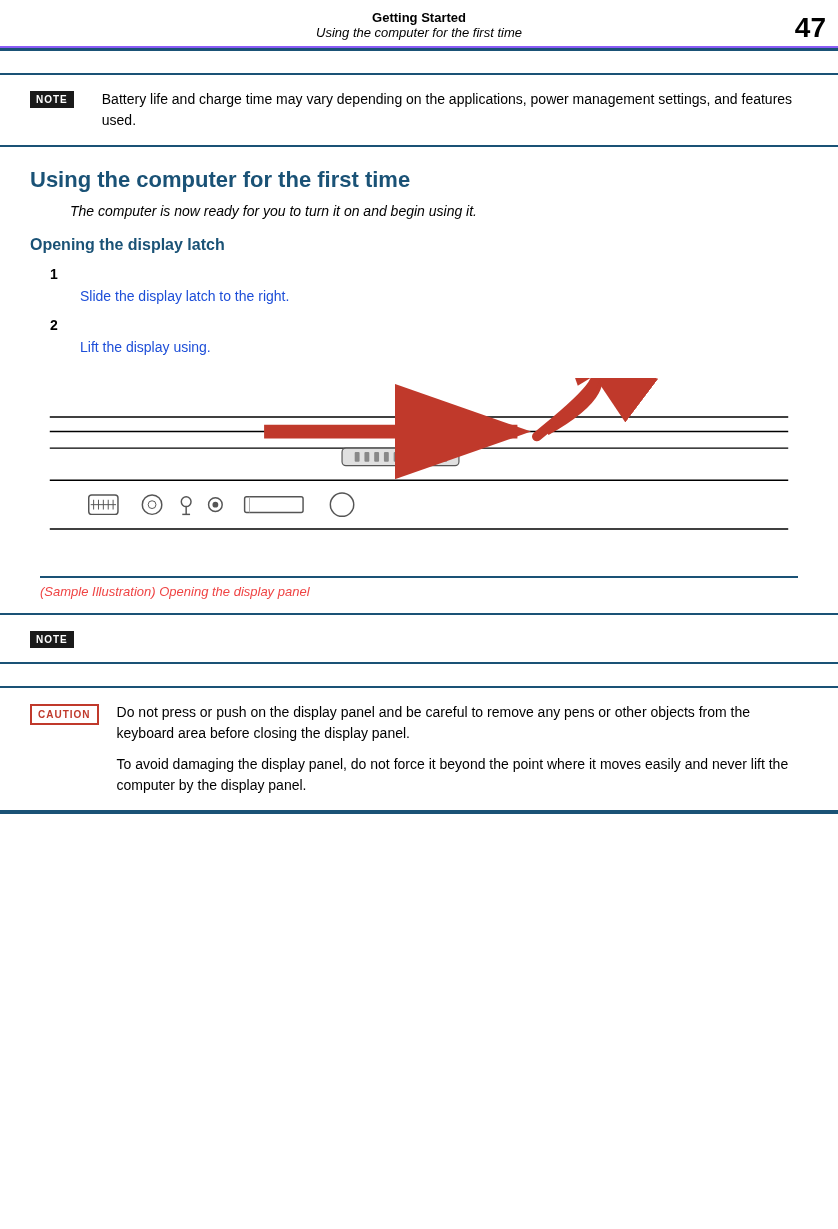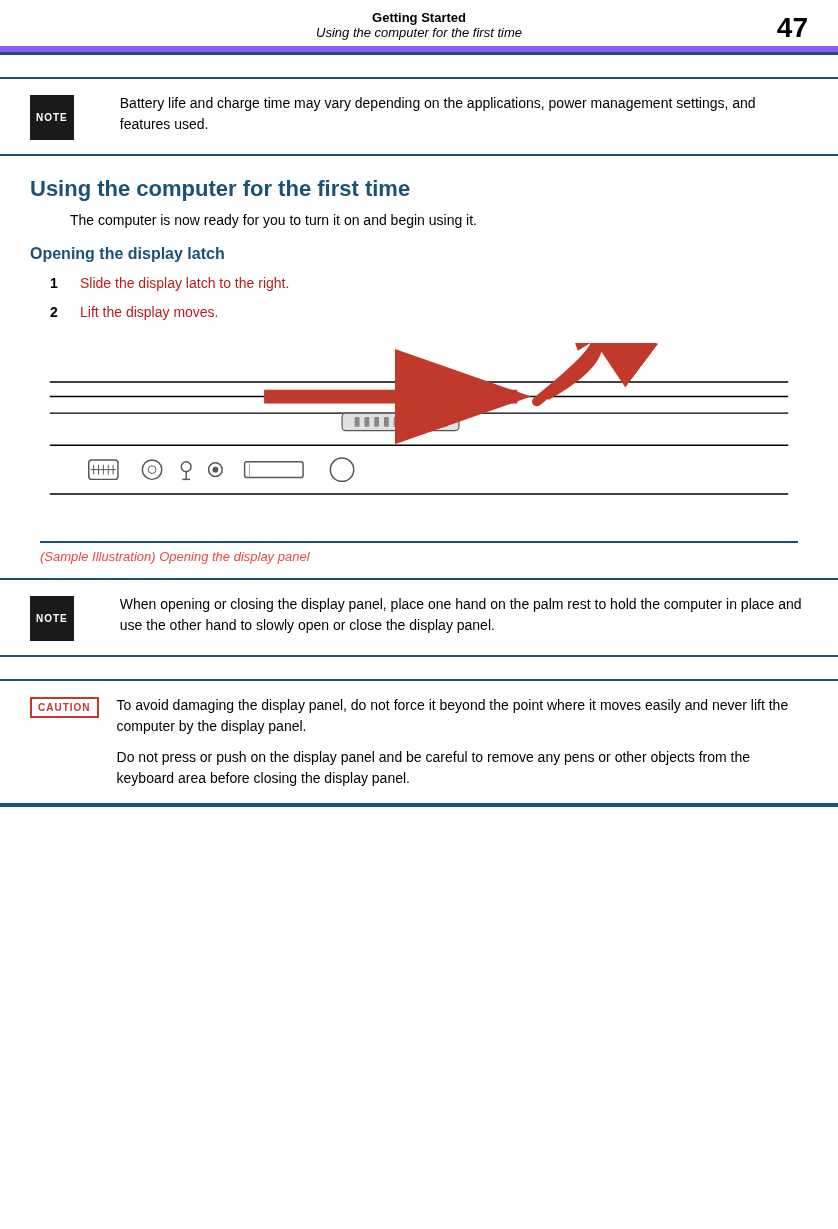--- a/index.html
+++ b/index.html
@@ -15,36 +15,36 @@
 
     .page-container {
       width: 838px;
       padding: 0;
     }
 
     
     .page-header {
       text-align: center;
       padding: 10px 20px 6px 20px;
-      border-bottom: 6px solid #8b5cf6;
+      border-bottom: 2px solid #8b5cf6;
     }
     .header-chapter {
       font-size: 13px;
       font-weight: bold;
       color: #000;
     }
     .header-section {
       font-size: 13px;
       font-style: italic;
       color: #000;
     }
     .page-number {
       position: absolute;
       top: 12px;
-      right: 30px;
+      right: 12px;
       font-size: 28px;
       font-weight: bold;
       color: #000;
     }
     .header-wrap {
       position: relative;
     }
 
     
     .blue-line-top {
@@ -61,23 +61,22 @@
       border-top: 2px solid #1a5276;
       border-bottom: 2px solid #1a5276;
       margin: 10px 0 0 0;
       background: #fff;
     }
     .note-badge {
       background: #1a1a1a;
       color: #fff;
       font-size: 10px;
       font-weight: bold;
-      padding: 17px 6px;
+      padding: 3px 6px;
       letter-spacing: 1px;
-      margin-right: 18px;
       margin-top: 2px;
       flex-shrink: 0;
       white-space: nowrap;
     }
     .note-text {
       font-size: 14px;
       line-height: 1.5;
       color: #000;
       margin-left: 28px;
     }
@@ -128,20 +127,21 @@
       font-family: Arial, sans-serif;
       margin-top: 20px;
       margin-bottom: 8px;
     }
 
     .intro-text {
       font-size: 14px;
       margin-left: 40px;
       margin-bottom: 14px;
       line-height: 1.5;
+      font-style: italic;
     }
 
     
     .subsection-title {
       font-size: 16px;
       font-weight: bold;
       color: #1a5276;
       font-family: Arial, sans-serif;
       margin-top: 10px;
       margin-bottom: 10px;
@@ -159,21 +159,22 @@
       font-size: 14px;
       line-height: 1.5;
     }
     .step-number {
       font-weight: bold;
       font-size: 14px;
       min-width: 30px;
       color: #000;
     }
     .step-text {
-      color: #b91c1c;
+      color: #1d4ed8;
+      margin-top: 22px;
     }
 
     
     .illustration-area {
       margin: 20px 10px 10px 10px;
       position: relative;
     }
 
     .laptop-diagram {
       width: 100%;
@@ -228,21 +229,21 @@
 
     <div class="subsection-title">Opening the display latch</div>
 
     <ul class="step-list">
       <li class="step-item">
         <span class="step-number">1</span>
         <span class="step-text">Slide the display latch to the right.</span>
       </li>
       <li class="step-item">
         <span class="step-number">2</span>
-        <span class="step-text">Lift the display moves.</span>
+        <span class="step-text">Lift the display using.</span>
       </li>
     </ul>
 
     <div class="illustration-area">
       <svg class="laptop-diagram" viewBox="0 0 778 200" xmlns="http://www.w3.org/2000/svg">
 
         <line x1="10" y1="40" x2="768" y2="40" stroke="#000" stroke-width="1.5"></line>
         <line x1="10" y1="55" x2="768" y2="55" stroke="#000" stroke-width="1.5"></line>
         <line x1="10" y1="72" x2="768" y2="72" stroke="#000" stroke-width="1.5"></line>
 
@@ -306,28 +307,27 @@
       </svg>
 
       <div class="divider-blue"></div>
       <div class="illustration-caption">(Sample Illustration) Opening the display panel</div>
     </div>
 
   </div>
 
   <div class="note-box">
     <div class="note-badge">NOTE</div>
-    <div class="note-text">When opening or closing the display panel, place one hand on the palm rest to hold the computer in place and use the other hand to slowly open or close the display panel.</div>
   </div>
 
   <div class="spacer"></div>
 
   <div class="caution-box">
     <div class="caution-badge">CAUTION</div>
     <div class="caution-text">
+      <p>Do not press or push on the display panel and be careful to remove any pens or other objects from the keyboard area before closing the display panel.</p>
       <p>To avoid damaging the display panel, do not force it beyond the point where it moves easily and never lift the computer by the display panel.</p>
-      <p>Do not press or push on the display panel and be careful to remove any pens or other objects from the keyboard area before closing the display panel.</p>
     </div>
   </div>
 
   <div class="divider-blue" style="margin-top:0;"></div>
 
 </div>
 
 </body></html>

